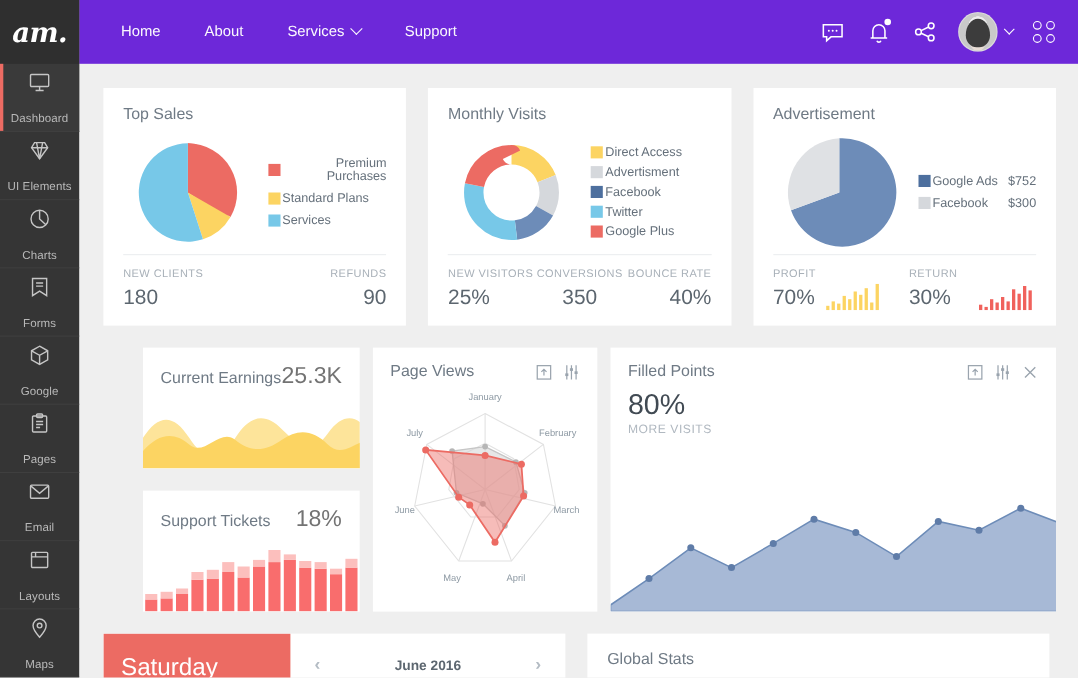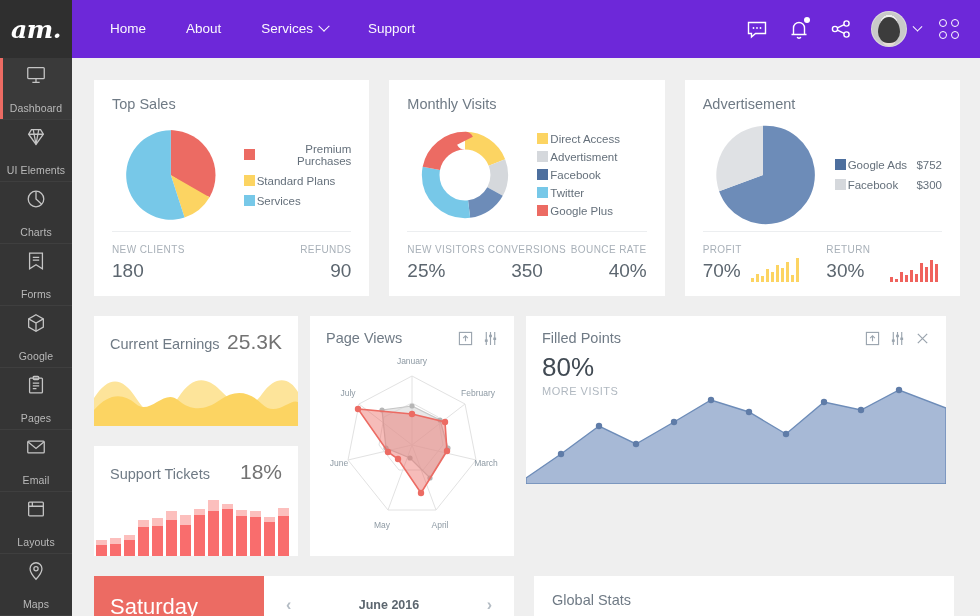--- a/index.html
+++ b/index.html
@@ -106,27 +106,27 @@
   .legend-val { margin-left: auto; color:#65707b; }
   .stat-foot { display: flex; border-top: 1px solid #eceef0; margin-top: auto; padding-top: 12px; padding-bottom: 14px; }
   .stat { flex: 1; }
   .stat.c { text-align: center; }
   .stat.r { text-align: right; }
   .stat-label { font-size: 10px; letter-spacing: .4px; color: #a8b0b8; }
   .stat-value { font-size: 19px; color: #5c666f; margin-top: 5px; font-weight: 300; }
   .stat-flex { display:flex; align-items:flex-end; gap:10px; }
 
   
-  .row2 { display: flex; gap: 12px; margin-top: 20px; }
+  .row2 { display: flex; gap: 12px; margin-top: 20px; margin-left: 36px; }
   .col-left { width: 204px; }
   .mini-card { height: 110px; position: relative; overflow: hidden; }
   .mini-head { display: flex; justify-content: space-between; align-items: baseline; padding: 14px 16px 0 16px; }
   .mini-big { font-size: 21px; color: #737373; font-weight: 500; }
   .mid-card { width: 204px; height: 240px; padding: 14px 16px; }
-  .big-card { width: 420px; height: 168px; position: relative; overflow: hidden; }
+  .big-card { width: 420px; height: 240px; position: relative; overflow: hidden; }
   .card-tools { display: flex; gap: 10px; align-items: center; color: #9aa4ae; }
   .tool { width: 15px; height: 15px; }
 
   
   .row3 { display: flex; gap: 20px; margin-top: 20px; }
   .cal-card { width: 420px; height: 120px; display: flex; overflow: hidden;}
   .cal-left { width: 170px; background: #ec6b63; color: #fff; padding: 18px 16px; }
   .cal-day { font-size: 22px; font-weight: 300; }
   .cal-right { flex: 1; padding: 20px 14px; }
   .cal-nav { display: flex; align-items: center; justify-content: space-between; color: #5c666f; font-size: 12.5px; font-weight: bold; }

